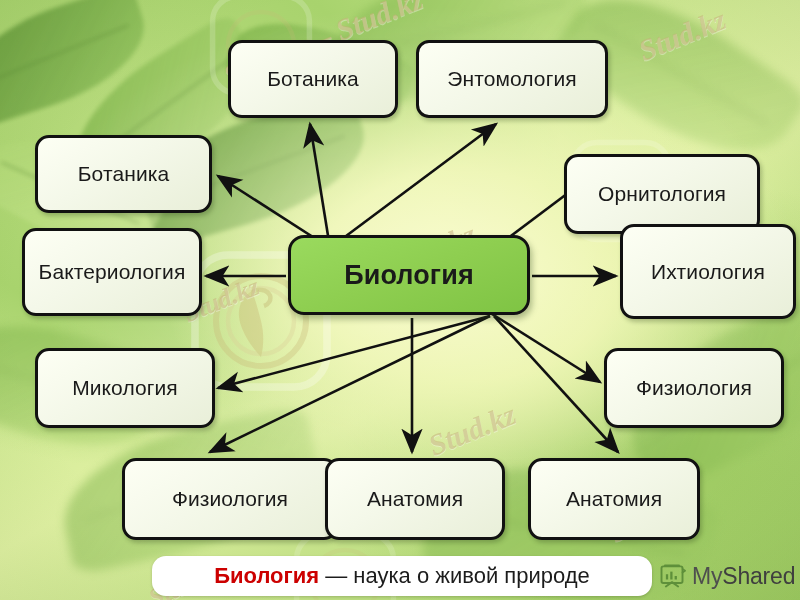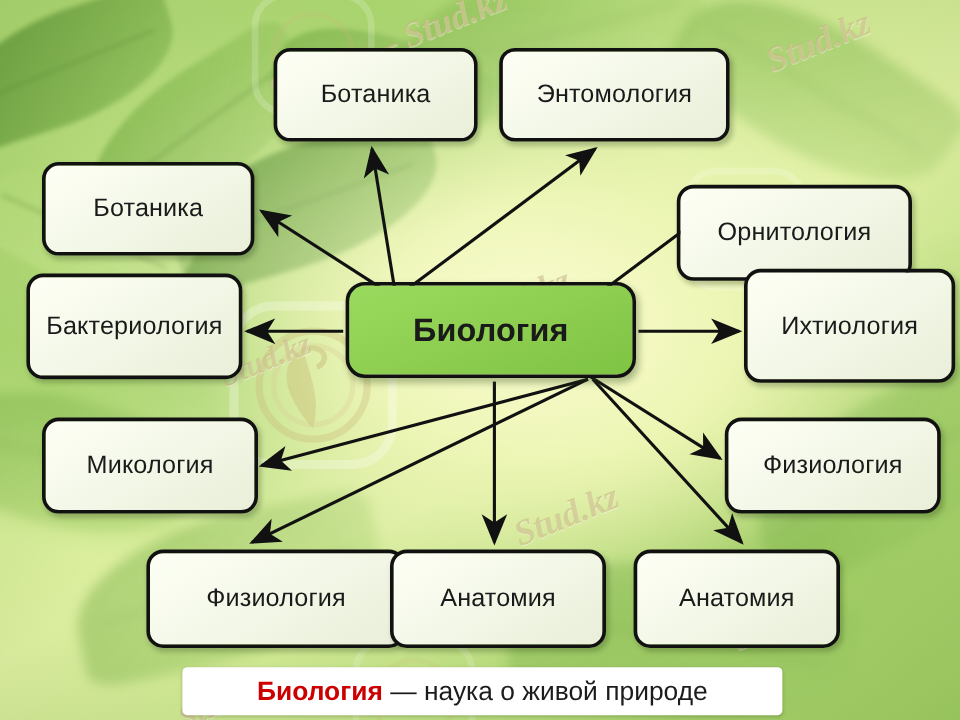--- a/index.html
+++ b/index.html
@@ -104,21 +104,21 @@
     z-index:7;
     box-shadow:2px 4px 6px rgba(40,70,20,.35);
   }
 
   
   #footer-bar {
     position:absolute;
     left:152px; top:556px;
     width:500px; height:40px;
     background:#ffffff;
-    border-radius:4px;
+    border-radius:14px;
     display:flex; align-items:center; justify-content:center;
     box-shadow:0 1px 3px rgba(0,0,0,.18);
     z-index:9;
   }
   #footer-text {
     font-size:22px;
     color:#1c1c1c;
     white-space:nowrap;
   }
   #footer-text .hl {
@@ -262,14 +262,26 @@
   <div class="node center" id="center-node" style="left: 288px; top: 235px; width: 242px; height: 80px;">
     <span>Биология</span>
   </div>
 
   <div id="footer-bar">
     <div id="footer-text">
       <span class="hl">Биология</span><span> — наука о живой природе</span>
     </div>
   </div>
 
+  <div id="brand">
+    <svg id="brand-icon" viewBox="0 0 32 32" xmlns="http://www.w3.org/2000/svg">
+      <rect x="4" y="5" width="24" height="19" rx="2" fill="none" stroke="#5e8f3a" stroke-width="2.2"></rect>
+      <path d="M8 4 L24 4" stroke="#5e8f3a" stroke-width="2.2" stroke-linecap="round"></path>
+      <rect x="9" y="14" width="2.6" height="6" fill="#5e8f3a"></rect>
+      <rect x="14" y="11" width="2.6" height="9" fill="#5e8f3a"></rect>
+      <rect x="19" y="16" width="2.6" height="4" fill="#5e8f3a"></rect>
+      <path d="M9 28 L16 23 L23 28" stroke="#5e8f3a" stroke-width="2.2" fill="none" stroke-linecap="round" stroke-linejoin="round"></path>
+      <path d="M28 8 L31 10 L28 12" stroke="#5e8f3a" stroke-width="1.8" fill="none" stroke-linecap="round" stroke-linejoin="round"></path>
+    </svg>
+    <span id="brand-name"><span>My</span><span class="s2">Shared</span></span>
+  </div>
 
 </div>
 
 </body></html>

